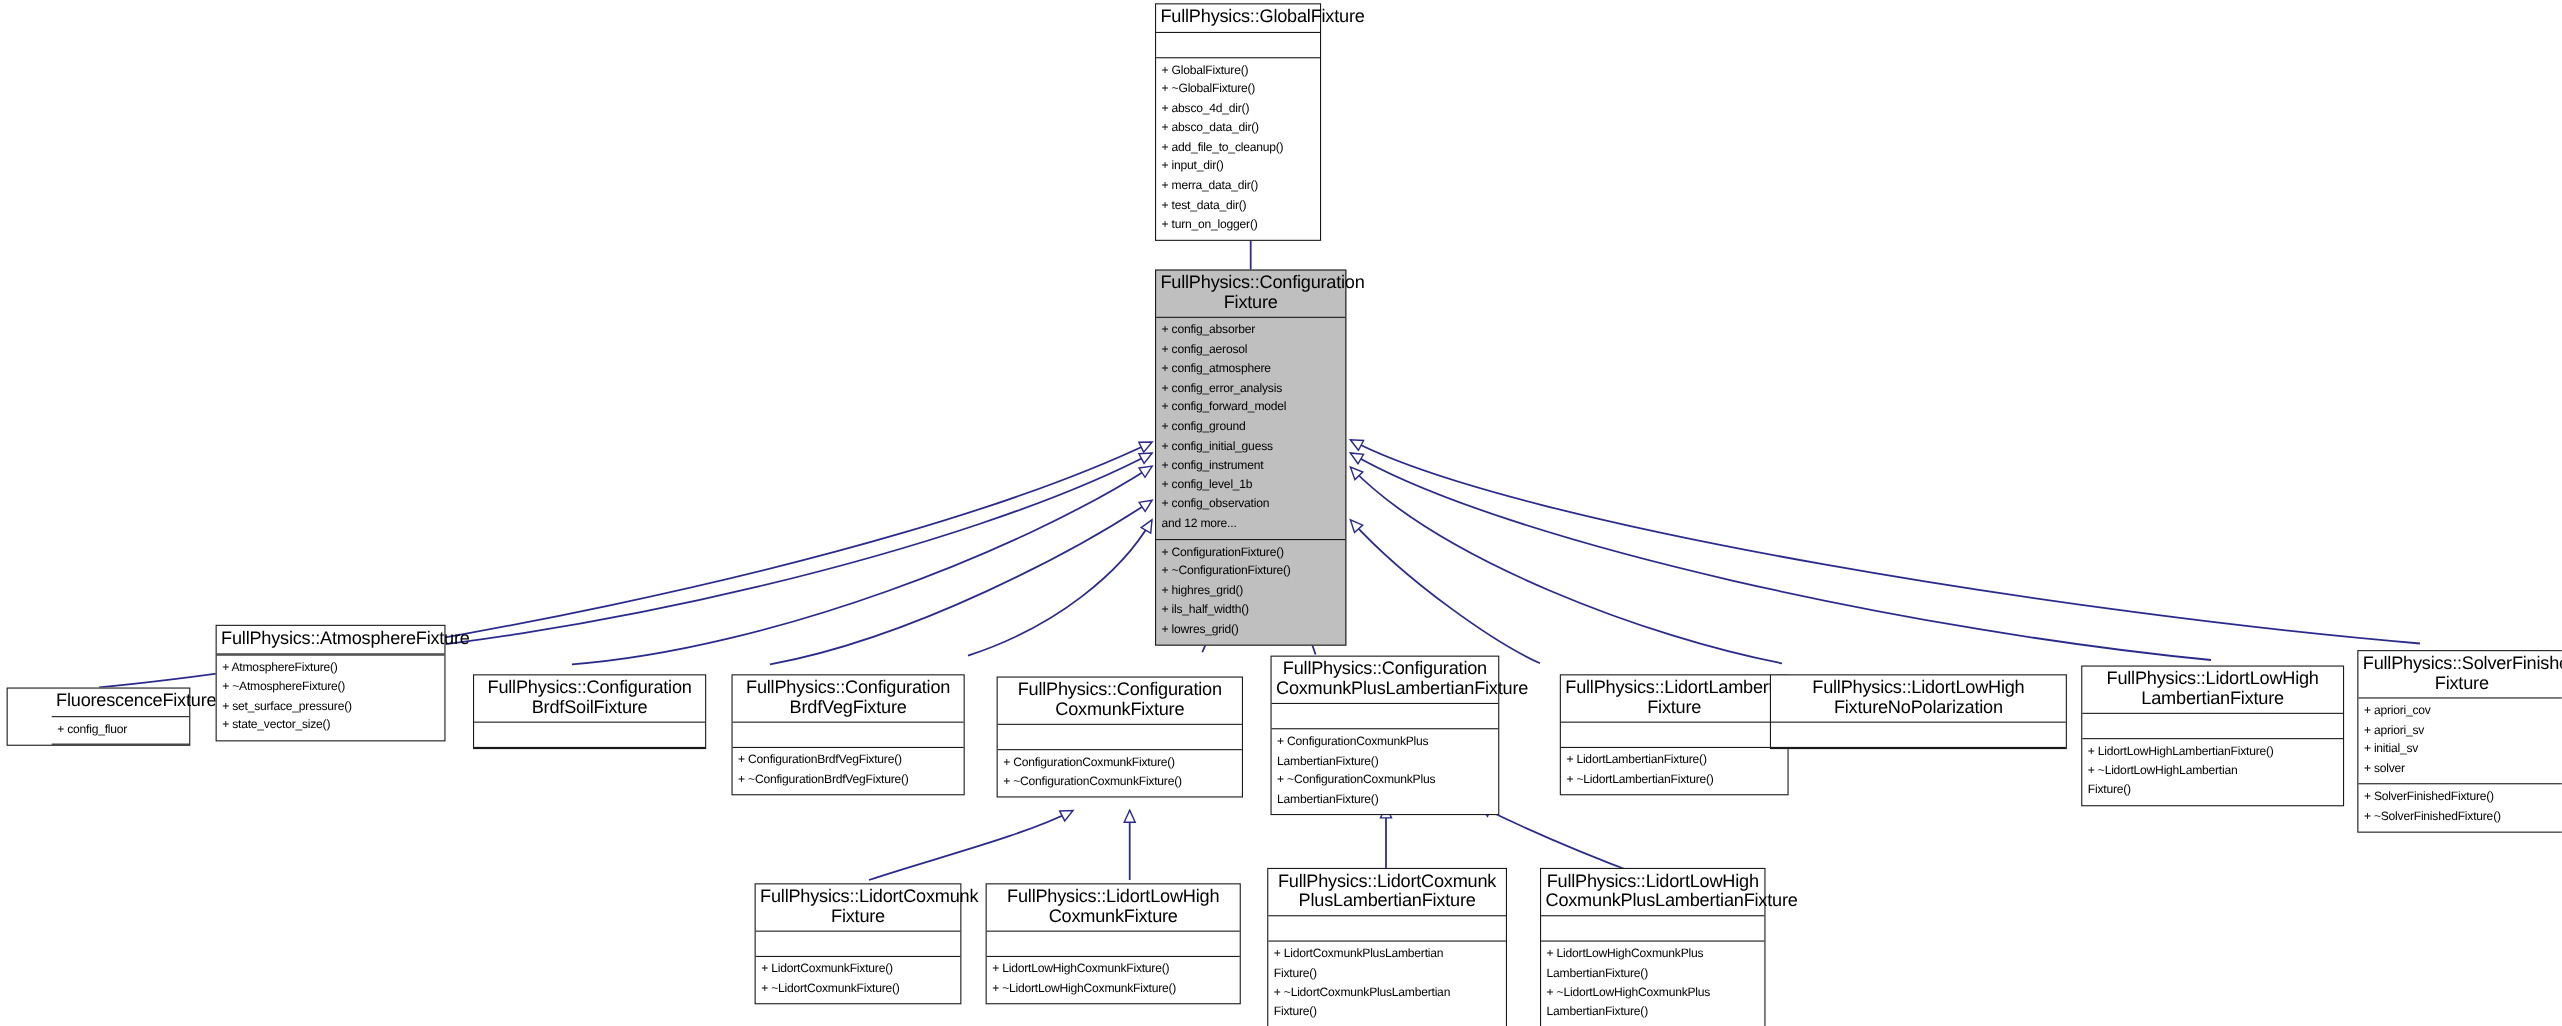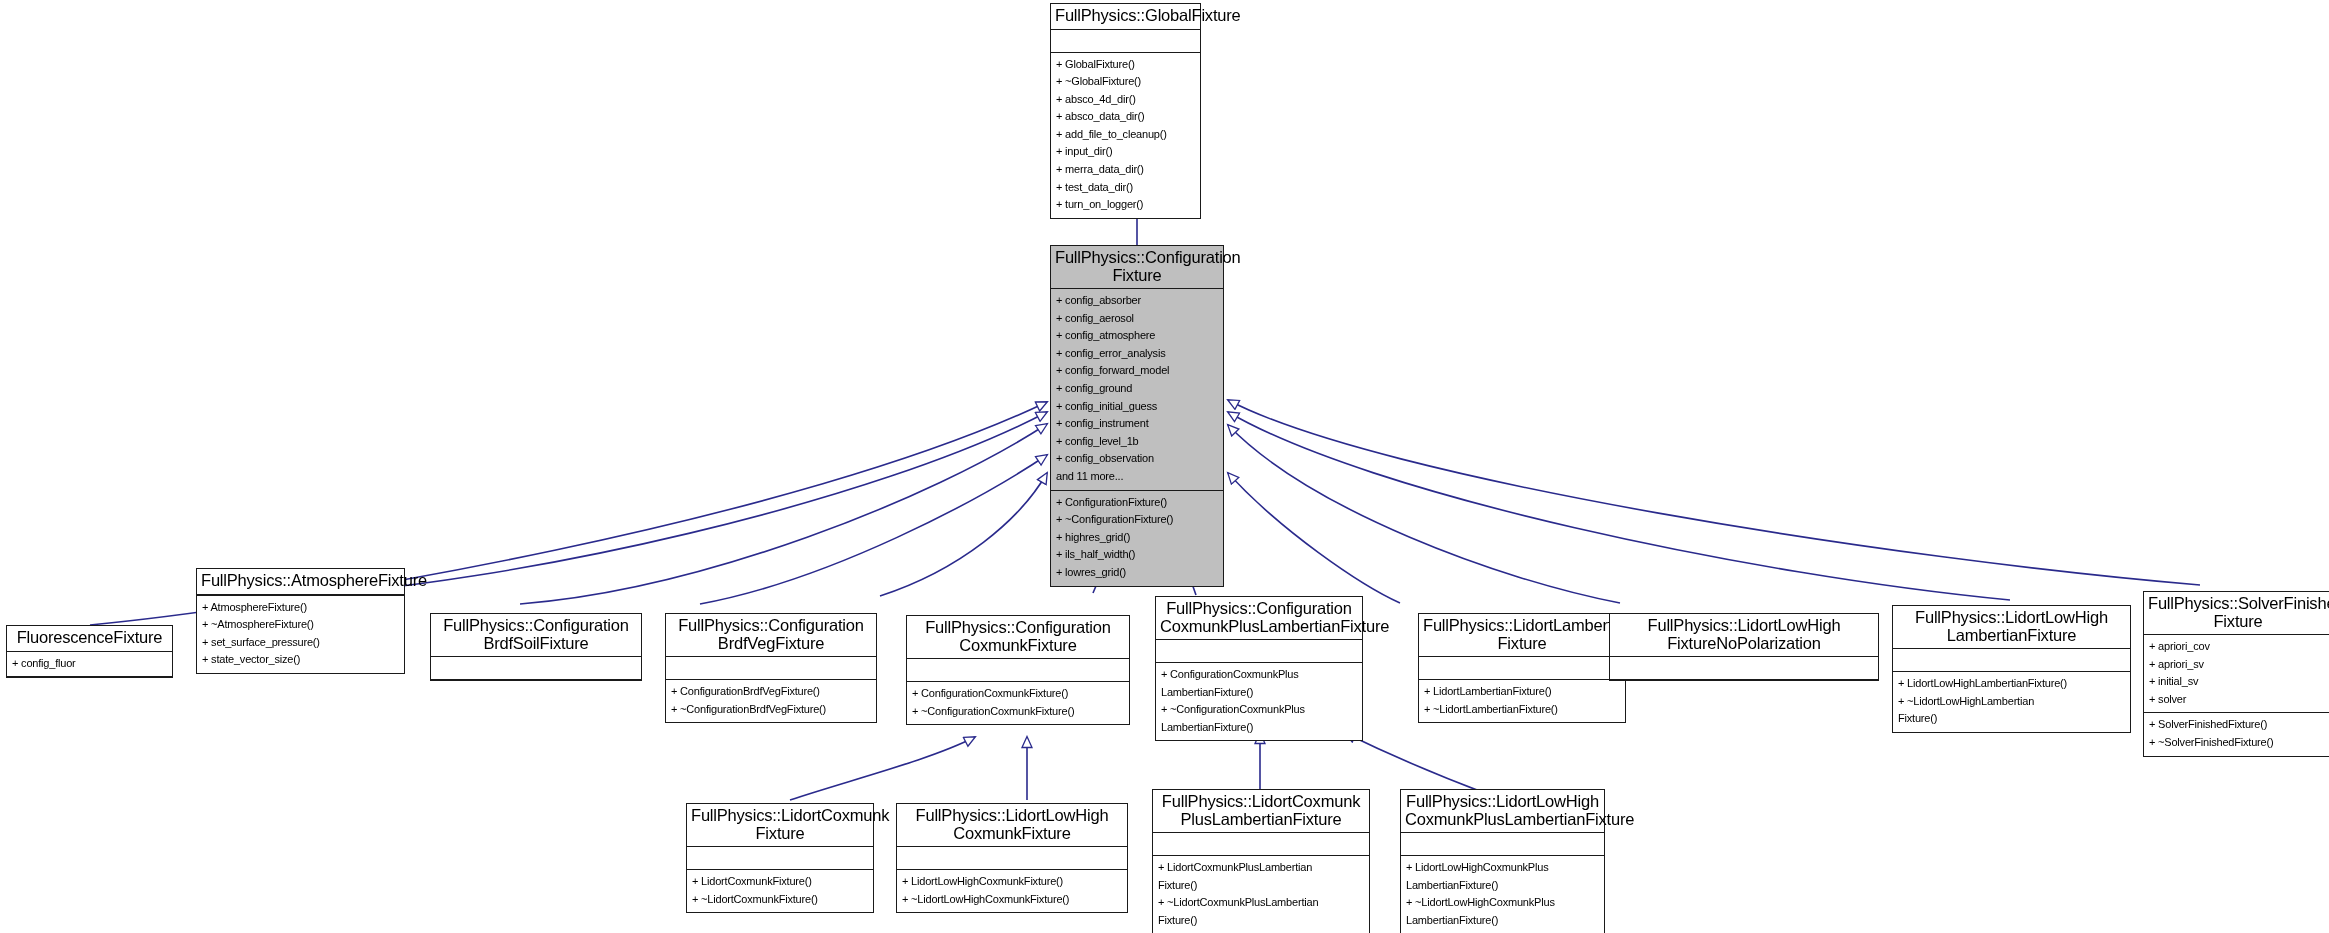--- a/index.html
+++ b/index.html
@@ -128,33 +128,33 @@
       <div class="member">+ config_absorber</div>
       <div class="member">+ config_aerosol</div>
       <div class="member">+ config_atmosphere</div>
       <div class="member">+ config_error_analysis</div>
       <div class="member">+ config_forward_model</div>
       <div class="member">+ config_ground</div>
       <div class="member">+ config_initial_guess</div>
       <div class="member">+ config_instrument</div>
       <div class="member">+ config_level_1b</div>
       <div class="member">+ config_observation</div>
-      <div class="member">and 11 more...</div>
+      <div class="member">and 12 more...</div>
     </div>
     <div class="sep"></div>
     <div class="compartment">
       <div class="member">+ ConfigurationFixture()</div>
       <div class="member">+ ~ConfigurationFixture()</div>
       <div class="member">+ highres_grid()</div>
       <div class="member">+ ils_half_width()</div>
       <div class="member">+ lowres_grid()</div>
     </div>
   </div>
 
-  <div class="node" style="left:6px; top:625px; width:167px;">
+  <div class="node" style="left:6px; top:625px; width:167px;padding-left:40px;">
     <div class="node-title">FluorescenceFixture</div>
     <div class="sep"></div>
     <div class="compartment">
       <div class="member">+ config_fluor</div>
     </div>
     <div class="sep"></div>
   </div>
 
   <div class="node" style="left:196px; top:568px; width:209px;">
     <div class="node-title">FullPhysics::AtmosphereFixture</div>

